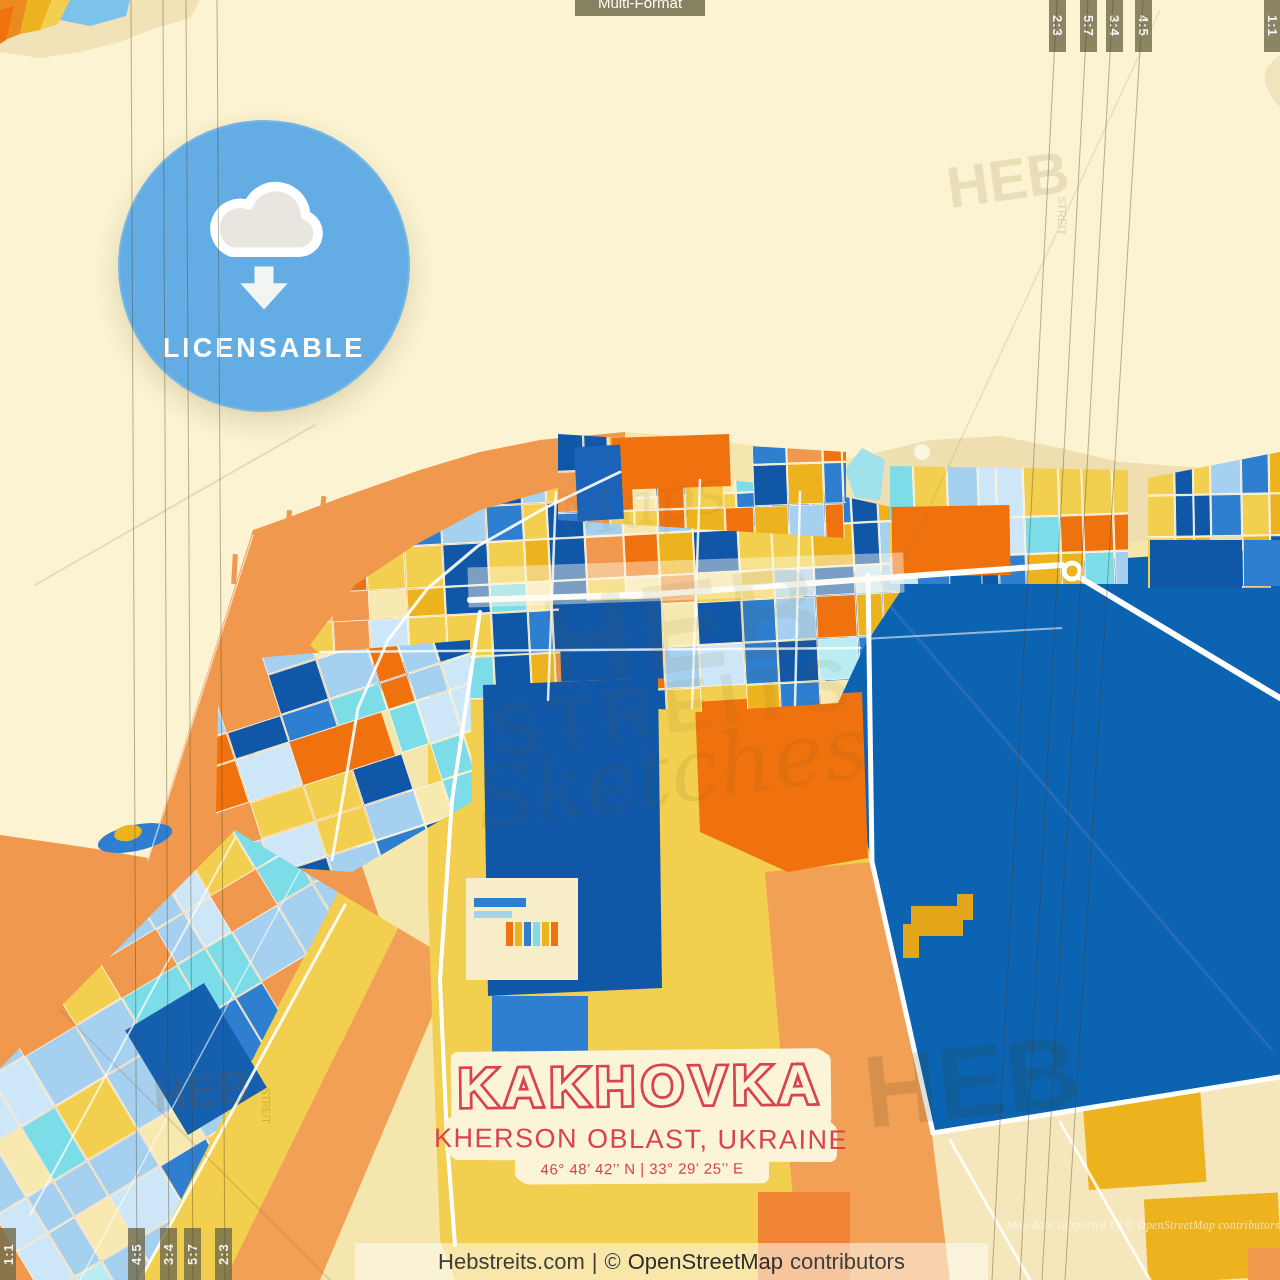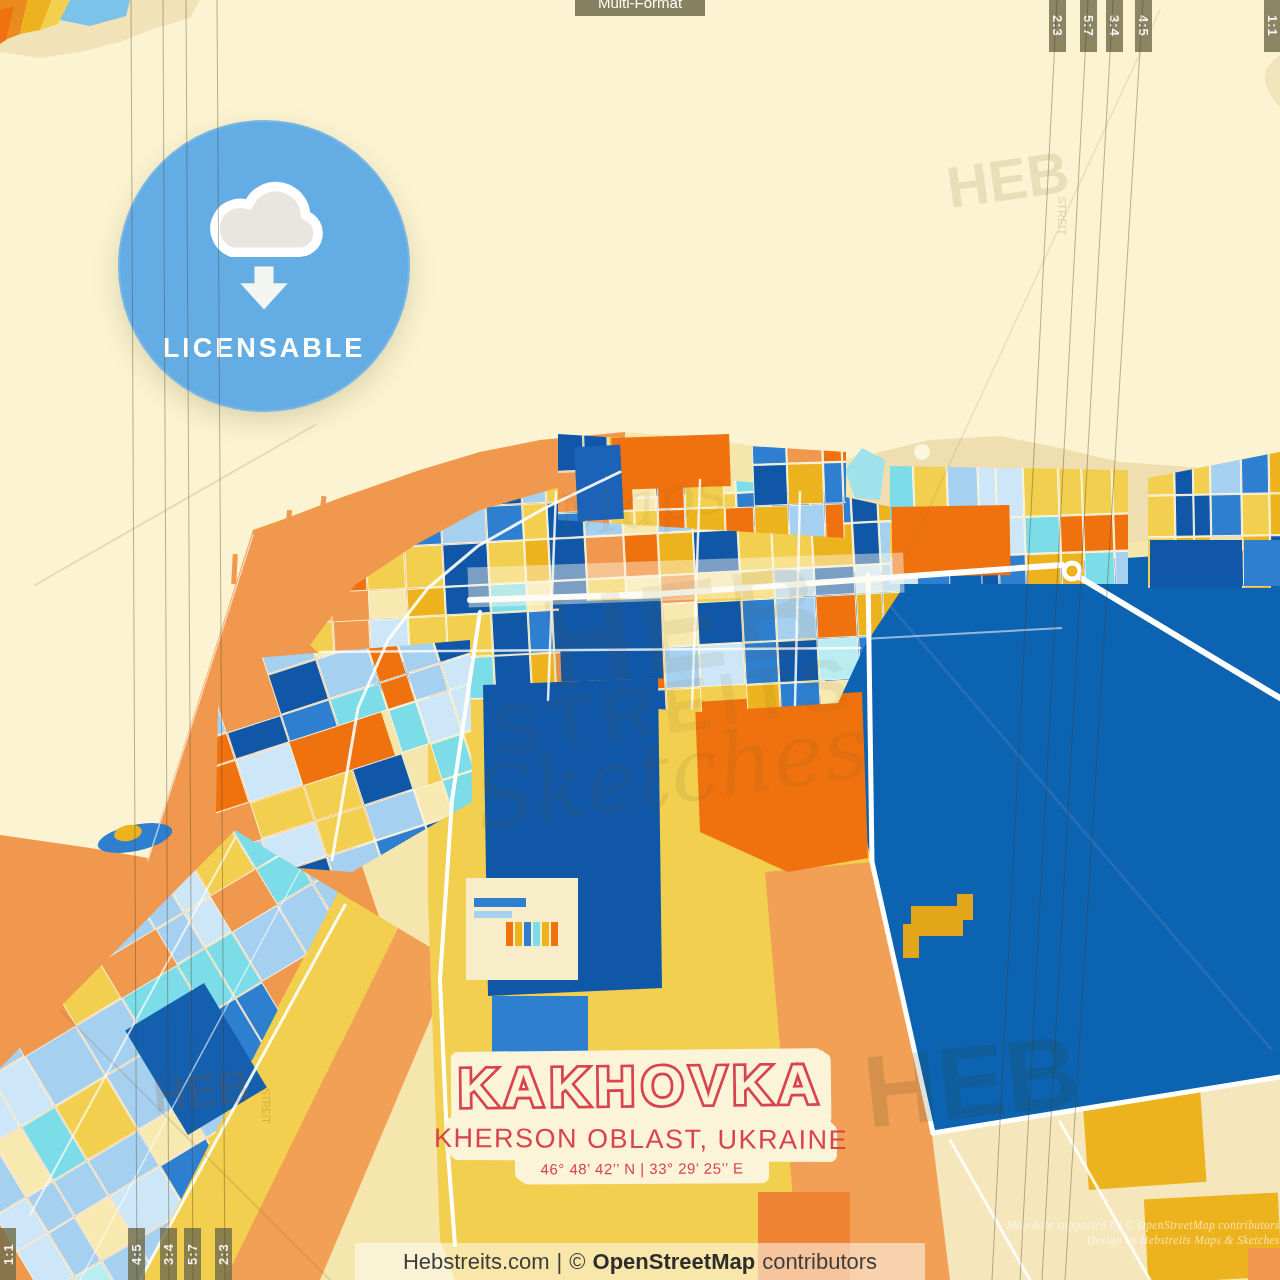--- a/index.html
+++ b/index.html
@@ -27,24 +27,24 @@
               box-shadow:4px 3px 0 #fbf4d9,-4px -2px 0 #fbf4d9;}
   .plate-region{left:448px;top:1120px;width:386px;height:38px;transform:rotate(.3deg);
               box-shadow:3px 3px 0 #fbf4d9,-3px -2px 0 #fbf4d9;}
   .plate-coords{left:518px;top:1154px;width:248px;height:28px;transform:rotate(-.3deg);
               box-shadow:3px 2px 0 #fbf4d9,-3px -2px 0 #fbf4d9;}
   .region-text{color:#d8434e;font:400 27px "Liberation Sans",sans-serif;letter-spacing:1.5px;white-space:nowrap;}
   .coords-text{color:#d8434e;font:400 15px "Liberation Sans",sans-serif;letter-spacing:.5px;white-space:nowrap;}
   
   .credits{position:absolute;left:0;right:0;text-align:right;color:rgba(255,255,255,.62);
            font:italic 400 11.5px "Liberation Serif",serif;letter-spacing:.4px;}
-  .footer-bar{position:absolute;left:355px;bottom:0;width:570px;height:37px;
+  .footer-bar{position:absolute;left:355px;bottom:0;width:633px;height:37px;
            background:rgba(253,252,244,.55);display:flex;align-items:center;justify-content:center;
            color:#3d3d3d;font:400 22px "Liberation Sans",sans-serif;gap:7px;white-space:nowrap;}
-  .footer-bar b{font-weight:700;color:#2d2d2d;}
+  .footer-bar b{font-weight:400;color:#2d2d2d;}
 </style>
 </head>
 <body>
 
 <div class="stage">
 
   <svg id="map" class="abs" style="left:0;top:0" width="1280" height="1280" viewBox="0 0 1280 1280">
     <defs>
       <clipPath id="clipA">
           <polygon points="310,645 355,585 415,545 480,510 560,487 700,477 805,488 900,509 900,592 865,645 838,703 700,712 560,702 460,700 385,692 338,672"></polygon>
@@ -585,21 +585,20 @@
     </svg>
   </div>
   <div class="plate plate-region">
     <span class="region-text">KHERSON OBLAST, UKRAINE</span>
   </div>
   <div class="plate plate-coords">
     <span class="coords-text">46°  48’  42’’ N  |  33°  29’  25’’ E</span>
   </div>
 
   <div class="credits" style="top:1219px">Map data supported by © OpenStreetMap contributors</div>
-  <div class="credits" style="top:1234px">Design by Hebstreits Maps &amp; Sketches</div>
   <div class="footer-bar">
     <span>Hebstreits.com</span>
     <span>|</span>
     <span>©</span>
     <b>OpenStreetMap</b>
     <span>contributors</span>
   </div>
 
   <svg class="abs" style="left:0;top:0;pointer-events:none" width="1280" height="1280" viewBox="0 0 1280 1280">
     <g stroke="rgba(70,60,30,.38)" stroke-width="1">

